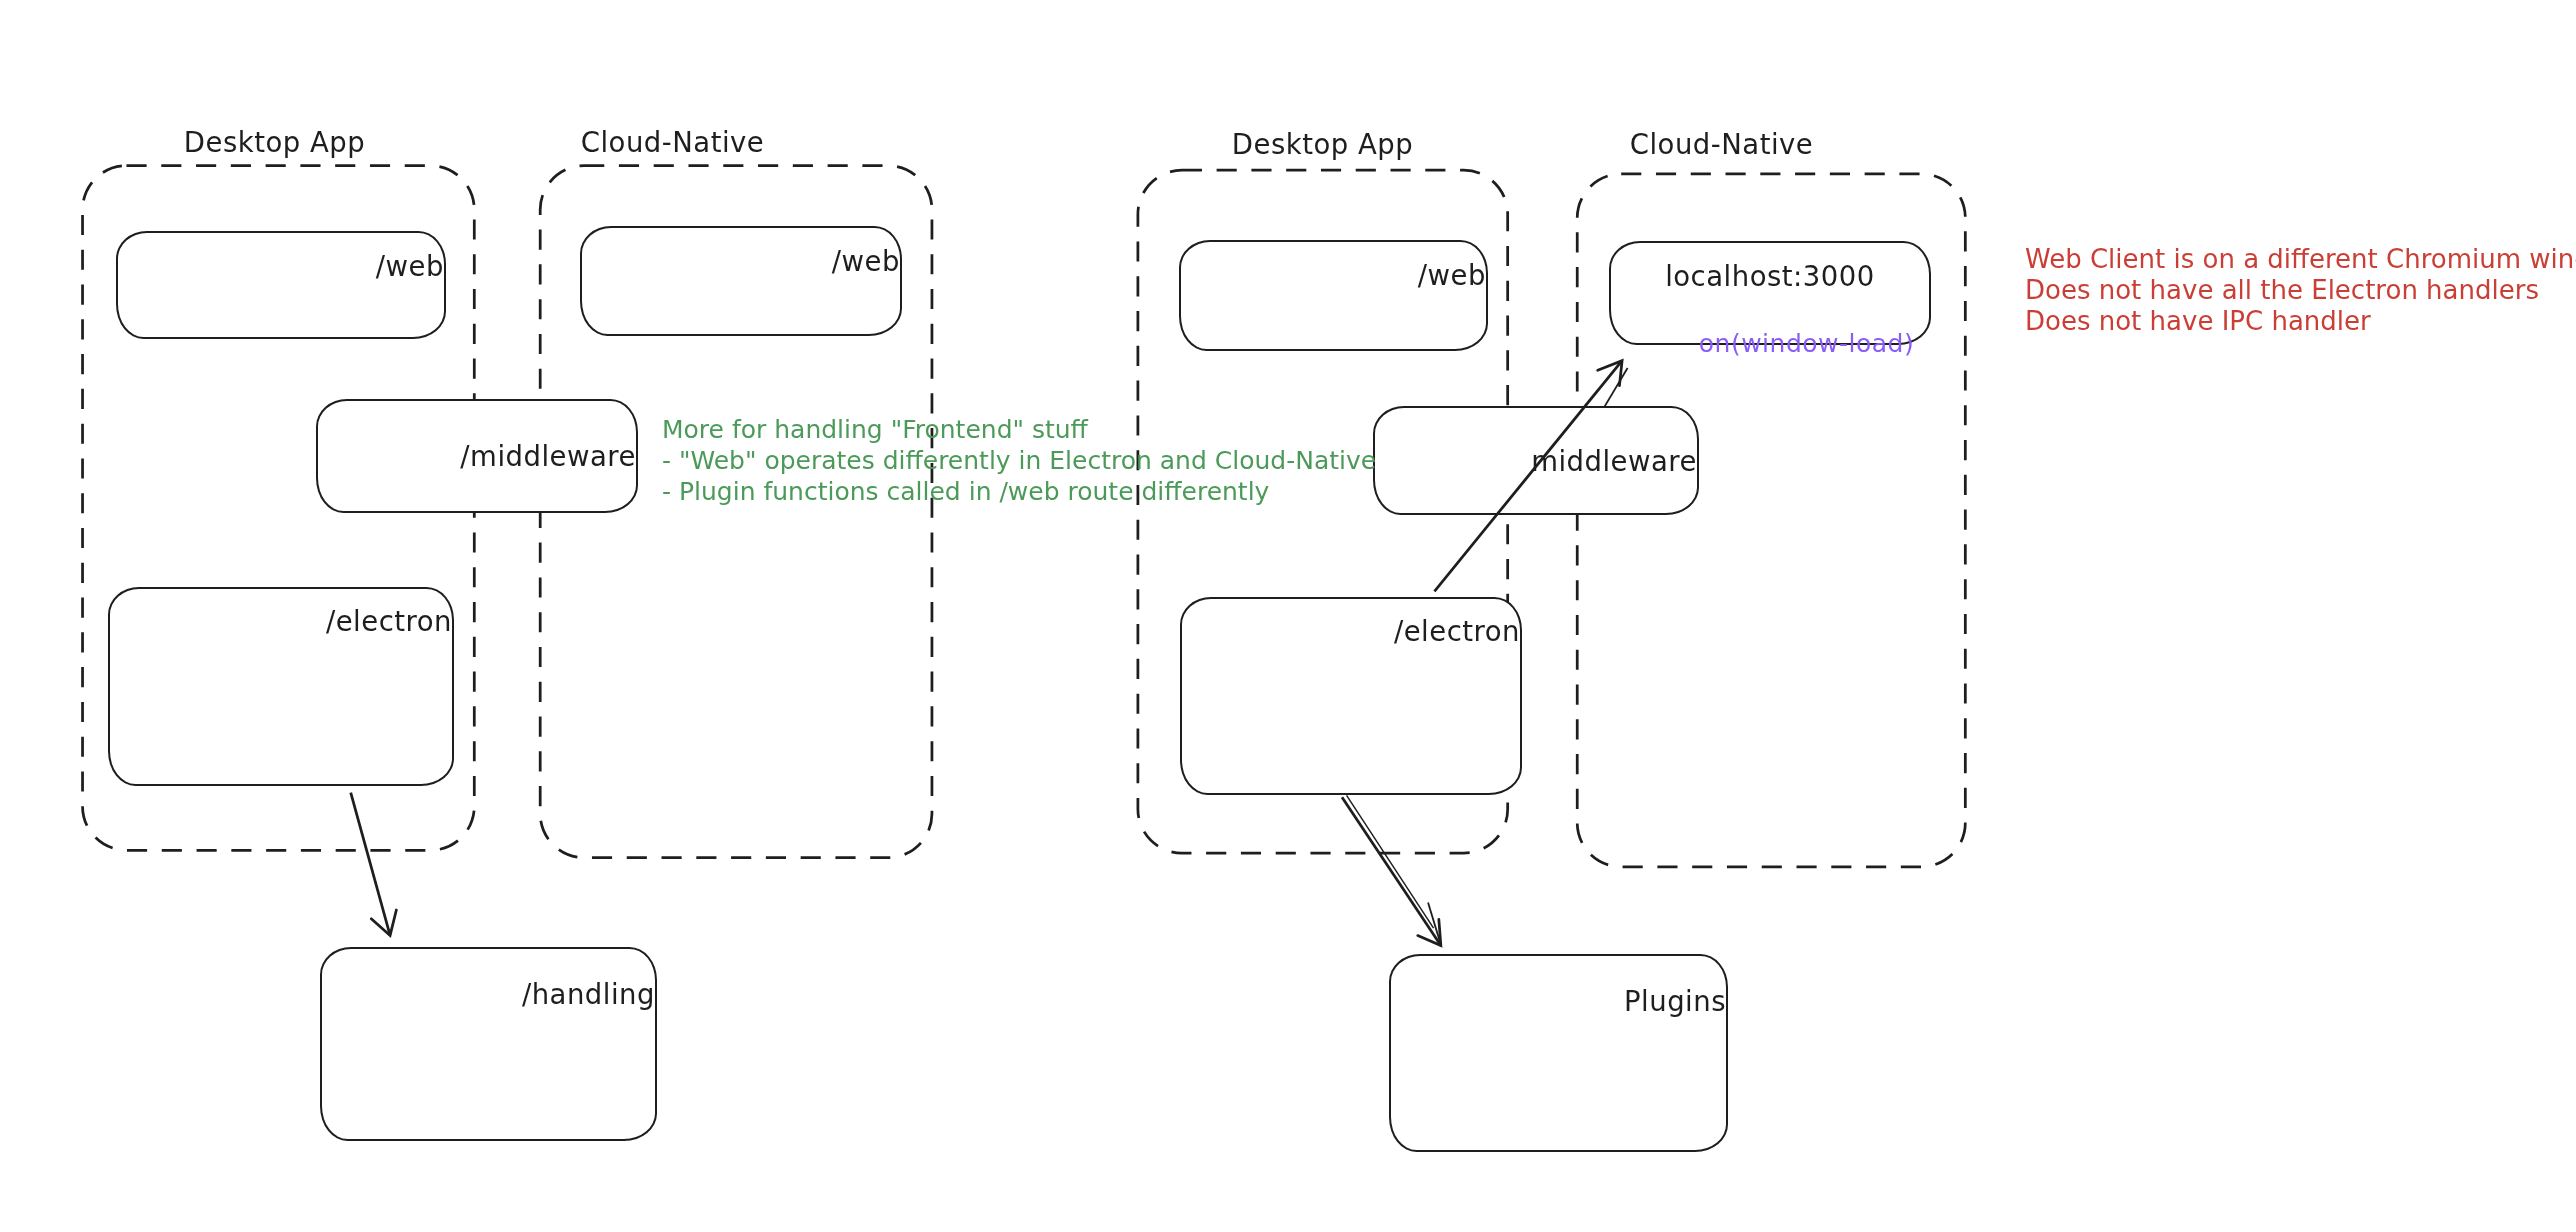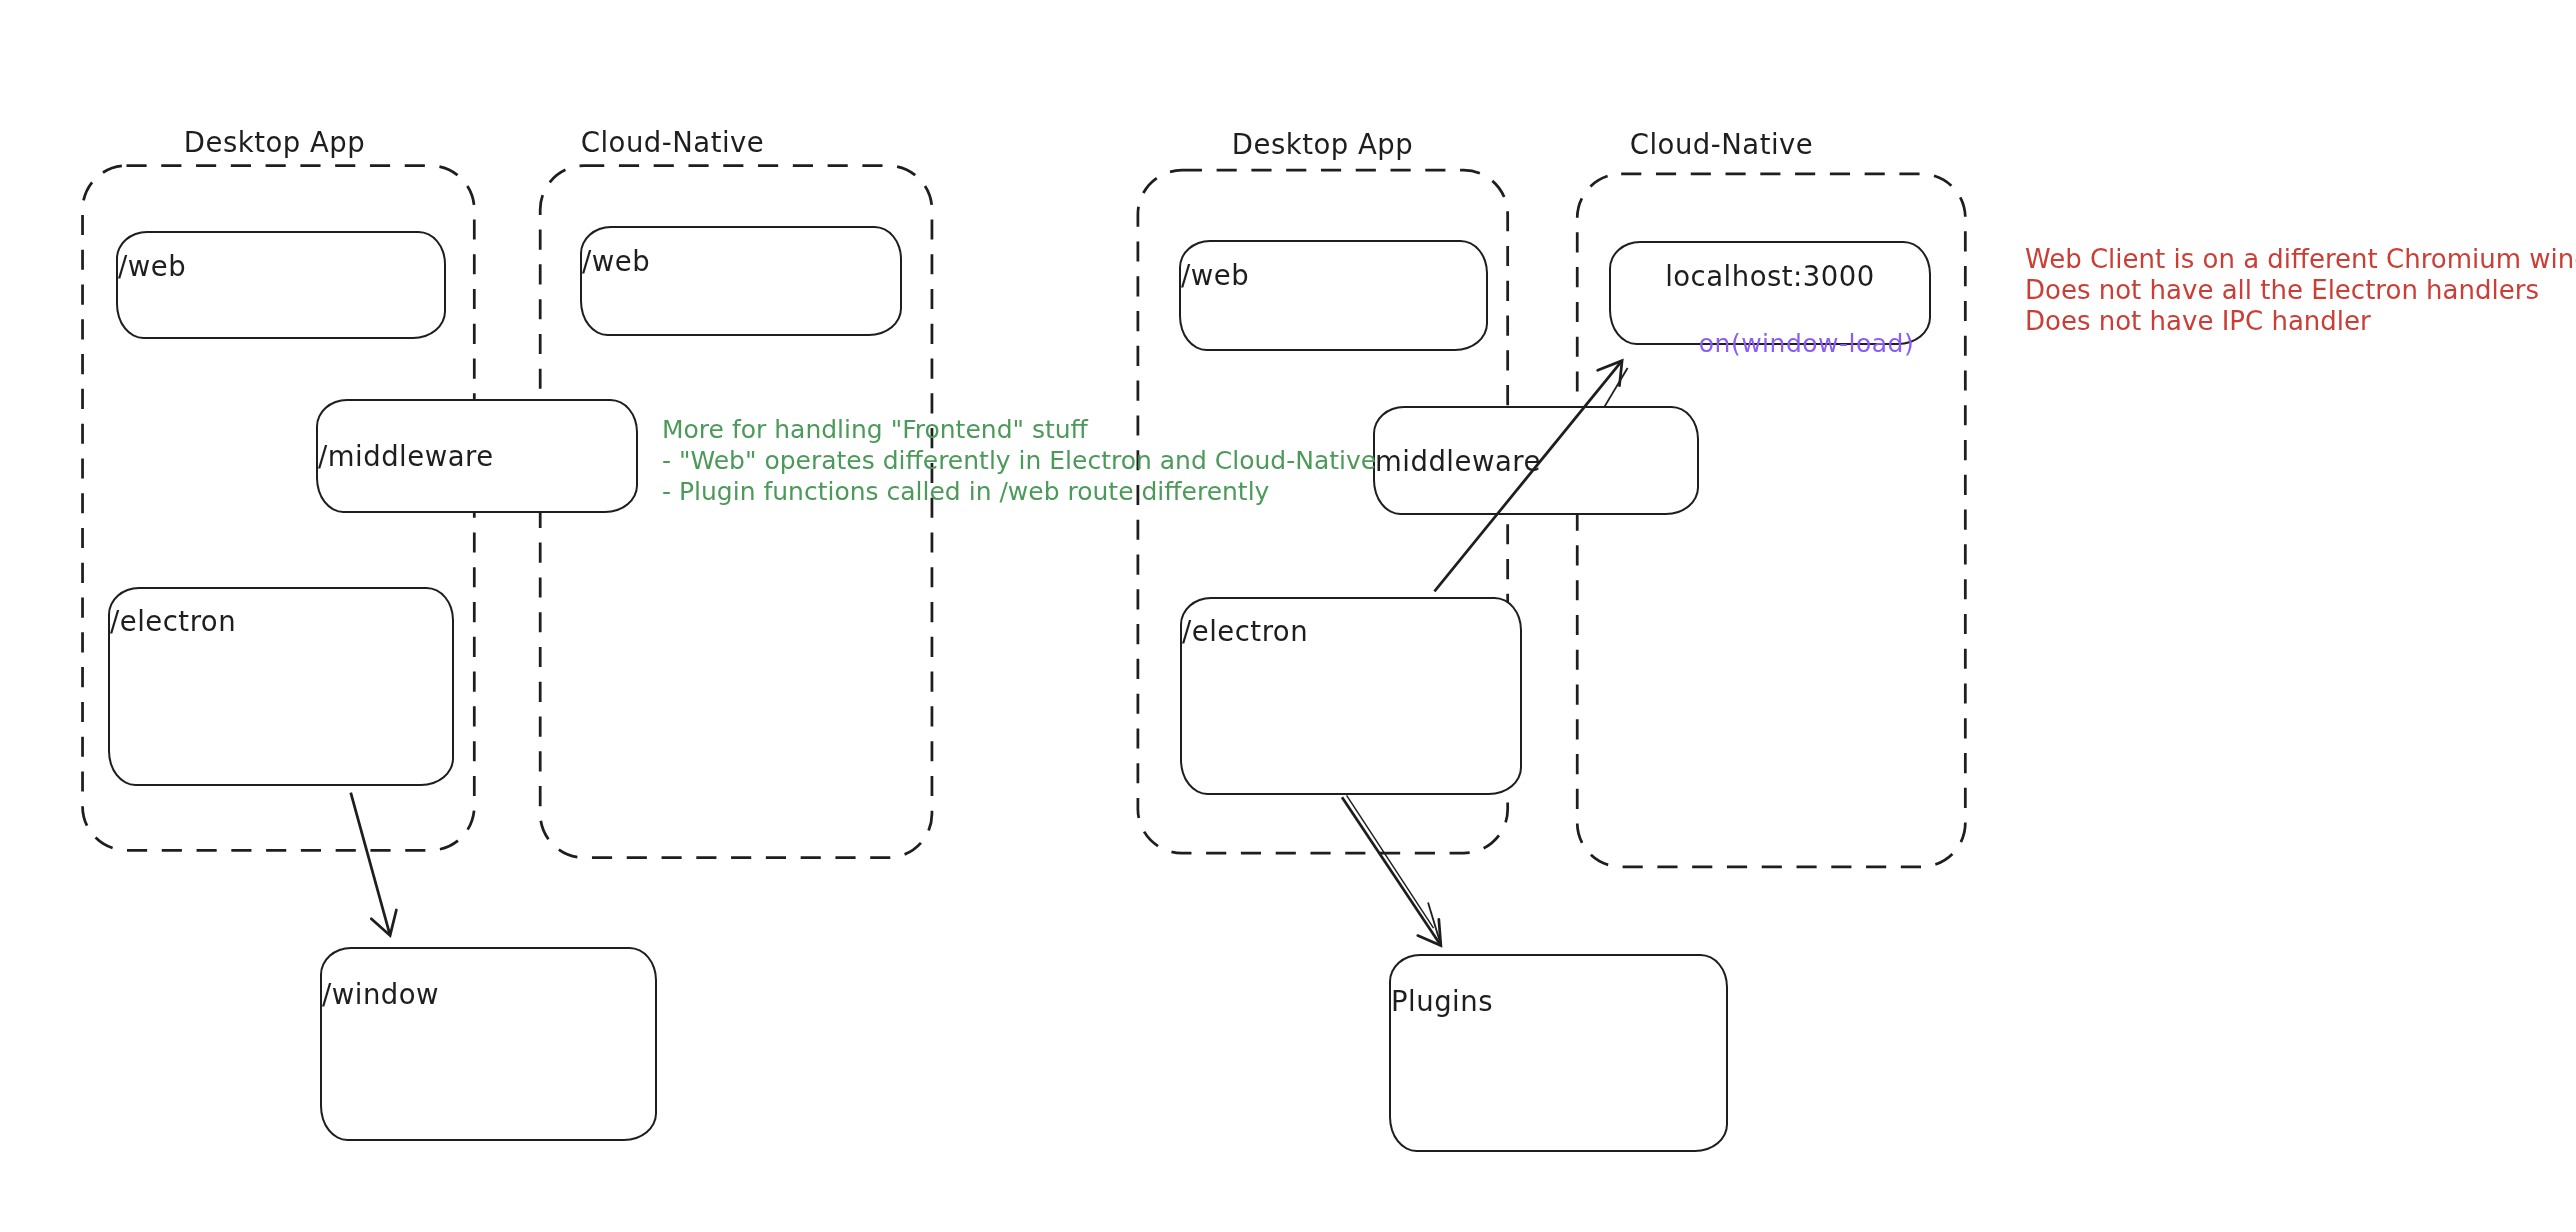--- a/index.html
+++ b/index.html
@@ -9,21 +9,21 @@
   }
   svg.bg-layer,svg.fg-layer{position:absolute;left:0;top:0;pointer-events:none;}
   svg.bg-layer{z-index:1;}
   svg.fg-layer{z-index:4;}
   .group-label{
     position:absolute;z-index:3;font-size:27.5px;letter-spacing:0.5px;
     width:275px;text-align:center;white-space:nowrap;
   }
   .box{
     position:absolute;z-index:2;background:#ffffff;border:2.7px solid #1e1e1e;
-    box-sizing:border-box;display:flex;justify-content:flex-start;align-items:flex-start;
+    box-sizing:border-box;display:flex;justify-content:flex-end;align-items:flex-start;
     font-size:27.5px;letter-spacing:0.5px;
     border-radius:31px 27.5px 33px 27.5px / 27.5px 33px 27.5px 35px;
   }
   .box.v-center{align-items:center;}
   .box.col{flex-direction:column;align-items:center;justify-content:flex-start;}
   .pad-sm{padding-top:16.5px;}
   .pad-md{padding-top:16px;}
   .pad-lg{padding-top:29px;}
   .red-text{color:#8b5cf6;}
   .sub-line{margin-top:13px;padding-left:73px;font-size:25px;}
@@ -54,21 +54,21 @@
   <div class="box pad-sm" style="left:580px;top:226px;width:322px;height:110px;">
     <span>/web</span>
   </div>
   <div class="box v-center" style="left:316px;top:399px;width:322px;height:114px;">
     <span>/middleware</span>
   </div>
   <div class="box pad-md" style="left:108px;top:587px;width:346px;height:199px;">
     <span>/electron</span>
   </div>
   <div class="box pad-lg" style="left:320px;top:947px;width:337px;height:194px;">
-    <span>/window</span>
+    <span>/handling</span>
   </div>
 
   <div class="box pad-sm" style="left:1179px;top:240px;width:309px;height:111px;">
     <span>/web</span>
   </div>
   <div class="box col pad-sm" style="left:1609px;top:241px;width:322px;height:104px;gap:24px;">
     <span>localhost:3000</span>
     <span class="red-text sub-line">on(window-load)</span>
   </div>
   <div class="box v-center" style="left:1373px;top:406px;width:326px;height:109px;">

